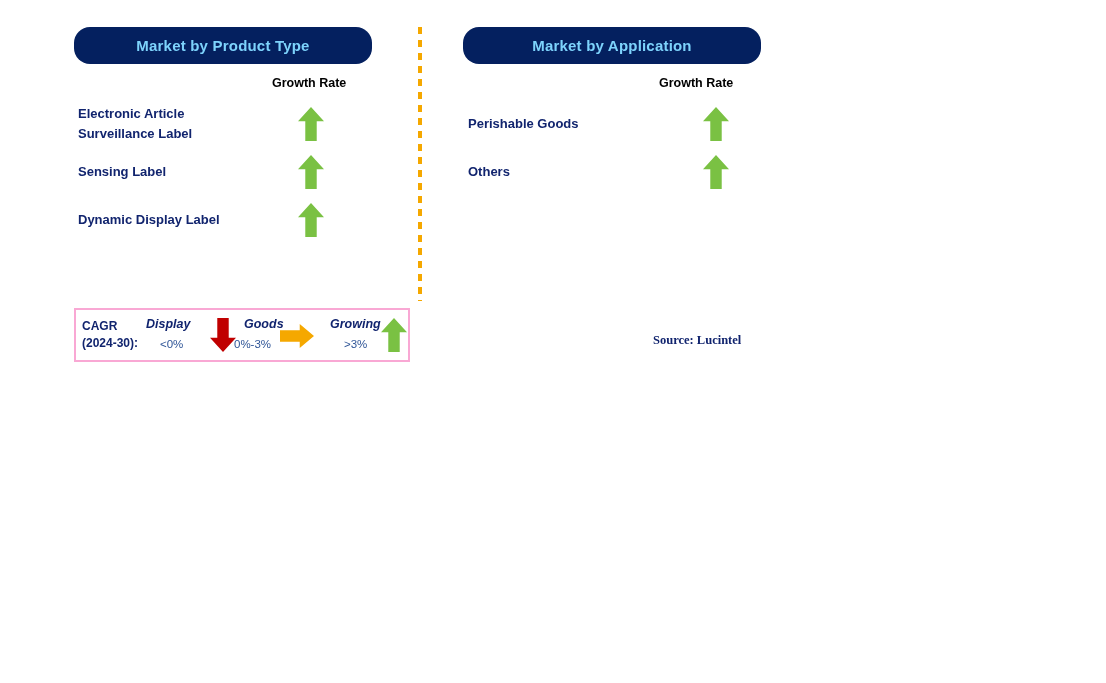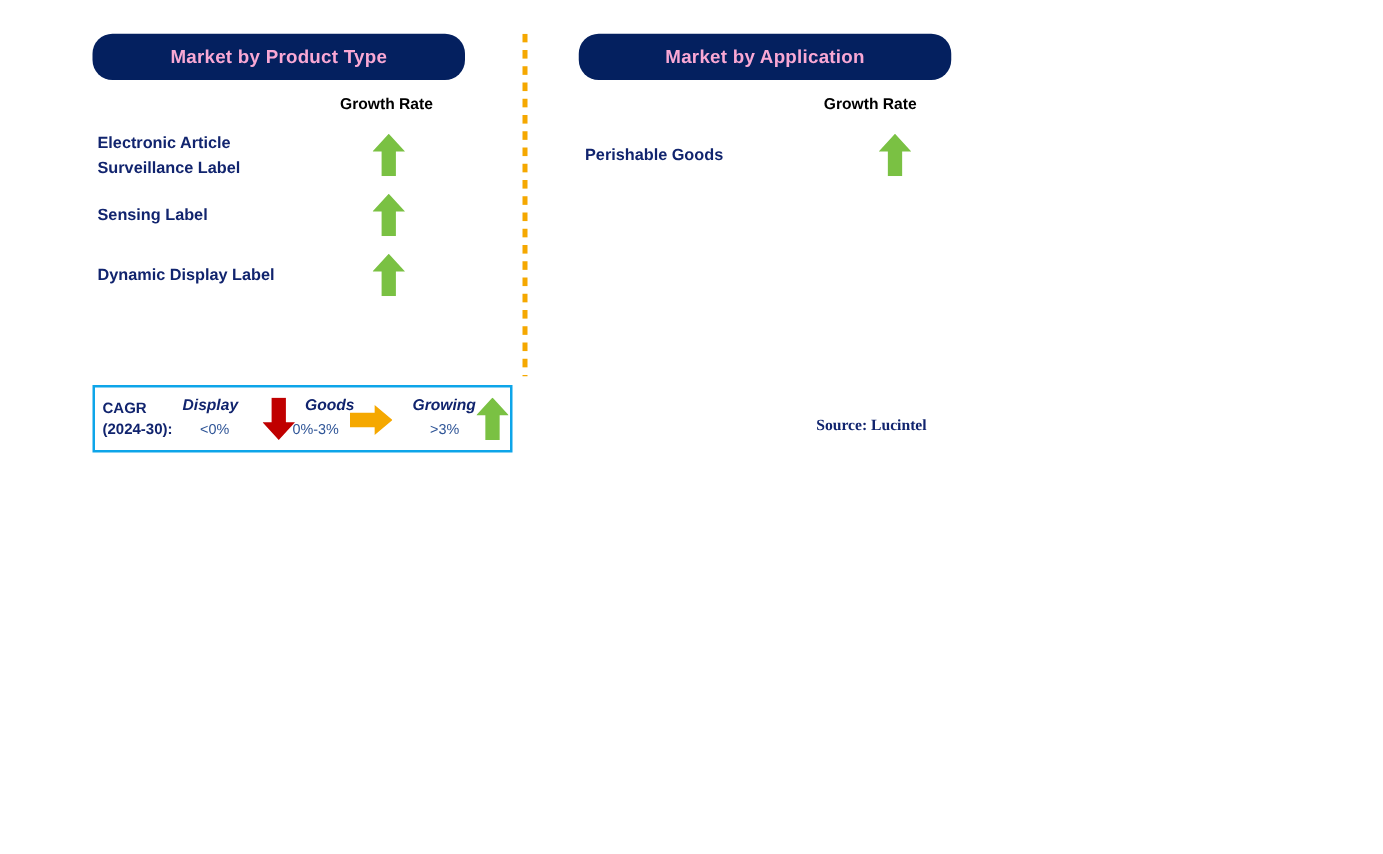--- a/index.html
+++ b/index.html
@@ -18,21 +18,21 @@
   .panel { position: absolute; top: 0; }
   #panel-product { left: 74px; width: 340px; }
   #panel-application { left: 463px; width: 340px; }
 
   .panel-header {
     position: absolute;
     top: 27px;
     width: 298px;
     height: 37px;
     background: #04205f;
-    color: #f9a8d4;
+    color: #7dd3fc;
     font-size: 15px;
     font-weight: bold;
     display: flex;
     align-items: center;
     justify-content: center;
     letter-spacing: .2px;
     border-radius: 16px;
   }
   #panel-product .panel-header { left: 0; }
   #panel-application .panel-header { left: 0; }
@@ -106,21 +106,21 @@
     background-repeat: repeat-y;
   }
 
   
   #legend {
     position: absolute;
     left: 74px;
     top: 308px;
     width: 336px;
     height: 54px;
-    border: 2px solid #0ea5e9;
+    border: 2px solid #f9a8d4;
     background: #ffffff;
     box-sizing: border-box;
   }
   .legend-inner {
     position: relative;
     width: 100%;
     height: 100%;
   }
   .legend-cagr {
     position: absolute;
@@ -216,20 +216,26 @@
   <div class="rows">
 
 
     <div class="row">
       <div class="row-label">Perishable Goods</div>
       <div class="row-arrow">
         <div class="arrow-up"></div>
       </div>
     </div>
 
+    <div class="row">
+      <div class="row-label">Others</div>
+      <div class="row-arrow">
+        <div class="arrow-up"></div>
+      </div>
+    </div>
 
   </div>
 </div>
 
 <div id="legend">
   <div class="legend-inner">
     <div class="legend-cagr">CAGR
 (2024-30):</div>
 
     <div class="legend-item" id="legend-neg">

